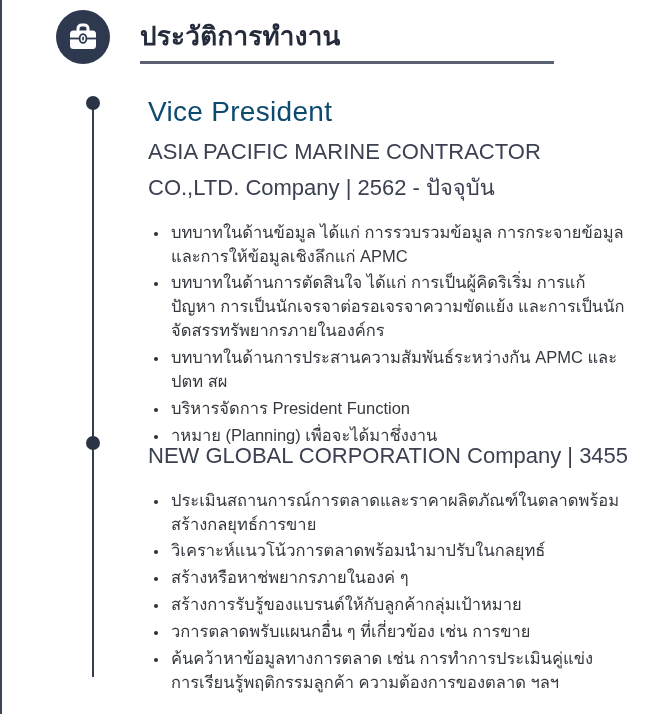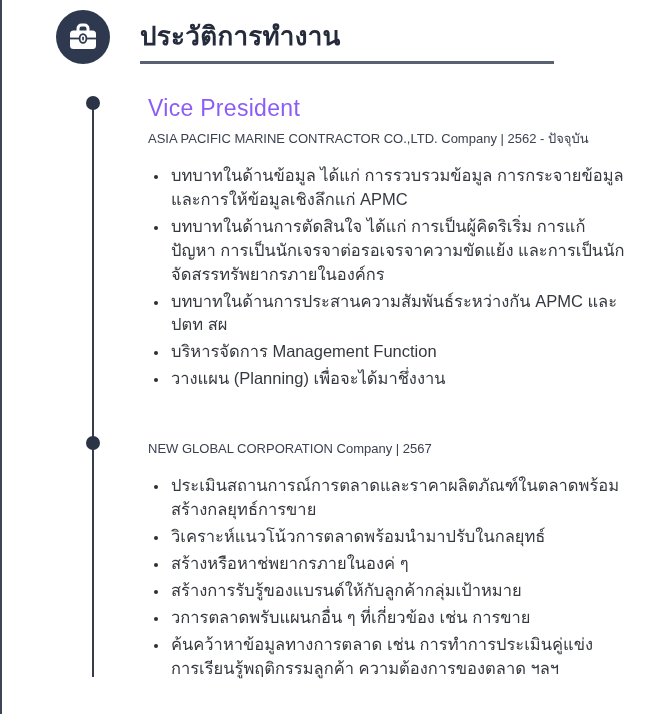--- a/index.html
+++ b/index.html
@@ -40,25 +40,25 @@
     position:absolute; left:86px; width:14px; height:14px;
     border-radius:50%; background:#2b3445;
   }
   .dot-1 { top:96px; }
   .dot-2 { top:436px; }
   
   .job { position:absolute; left:148px; width:486px; }
   .job-1 { top:94px; }
   .job-2 { top:434px; }
   .job-title {
-    font-size:23px; font-weight:500; color:#8b5cf6;
+    font-size:28px; font-weight:500; color:#0c4a6e;
     letter-spacing:0.3px; line-height:1.3; margin:0;
   }
   .job-company {
-    font-size:13px; color:#3b4150; margin-top:4px; line-height:1.62;
+    font-size:22px; color:#3b4150; margin-top:4px; line-height:1.62;
   }
   .job-bullets {
     margin:15px 9px 0 0; padding-left:21px;
     font-size:16.5px; color:#35393f; line-height:1.45;
   }
   .job-bullets li { margin-bottom:3px; padding-left:2px; }
   .job-bullets li::marker { color:#2b2f36; font-size:14px; }
 </style>
 </head>
 <body>
@@ -85,27 +85,27 @@
 <div class="timeline-dot dot-1"></div>
 <div class="timeline-dot dot-2"></div>
 
 <section class="job job-1">
   <h2 class="job-title">Vice President</h2>
   <div class="job-company">ASIA PACIFIC MARINE CONTRACTOR CO.,LTD. Company | 2562 - ปัจจุบัน</div>
   <ul class="job-bullets">
     <li>บทบาทในด้านข้อมูล ได้แก่ การรวบรวมข้อมูล การกระจายข้อมูล และการให้ข้อมูลเชิงลึกแก่ APMC</li>
     <li>บทบาทในด้านการตัดสินใจ ได้แก่ การเป็นผู้คิดริเริ่ม การแก้ปัญหา การเป็นนักเจรจาต่อรอเจรจาความขัดแย้ง และการเป็นนักจัดสรรทรัพยากรภายในองค์กร</li>
     <li>บทบาทในด้านการประสานความสัมพันธ์ระหว่างกัน APMC และ ปตท สผ</li>
-    <li>บริหารจัดการ Management Function</li>
-    <li>วางแผน (Planning) เพื่อจะได้มาชึ่งงาน</li>
+    <li>บริหารจัดการ President Function</li>
+    <li>าหมาย (Planning) เพื่อจะได้มาชึ่งงาน</li>
   </ul>
 </section>
 
 <section class="job job-2">
-  <div class="job-company">NEW GLOBAL CORPORATION Company | 2567</div>
+  <div class="job-company">NEW GLOBAL CORPORATION Company | 3455</div>
   <ul class="job-bullets">
     <li>ประเมินสถานการณ์การตลาดและราคาผลิตภัณฑ์ในตลาดพร้อมสร้างกลยุทธ์การขาย</li>
     <li>วิเคราะห์แนวโน้วการตลาดพร้อมนำมาปรับในกลยุทธ์</li>
     <li>สร้างหรือหาช่พยากรภายในองค่ ๆ</li>
     <li>สร้างการรับรู้ของแบรนด์ให้กับลูกค้ากลุ่มเป้าหมาย</li>
     <li>วการตลาดพรับแผนกอื่น ๆ ที่เกี่ยวข้อง เช่น การขาย</li>
     <li>ค้นคว้าหาข้อมูลทางการตลาด เช่น การทำการประเมินคู่แข่ง การเรียนรู้พฤติกรรมลูกค้า ความต้องการของตลาด ฯลฯ</li>
   </ul>
 </section>
 

